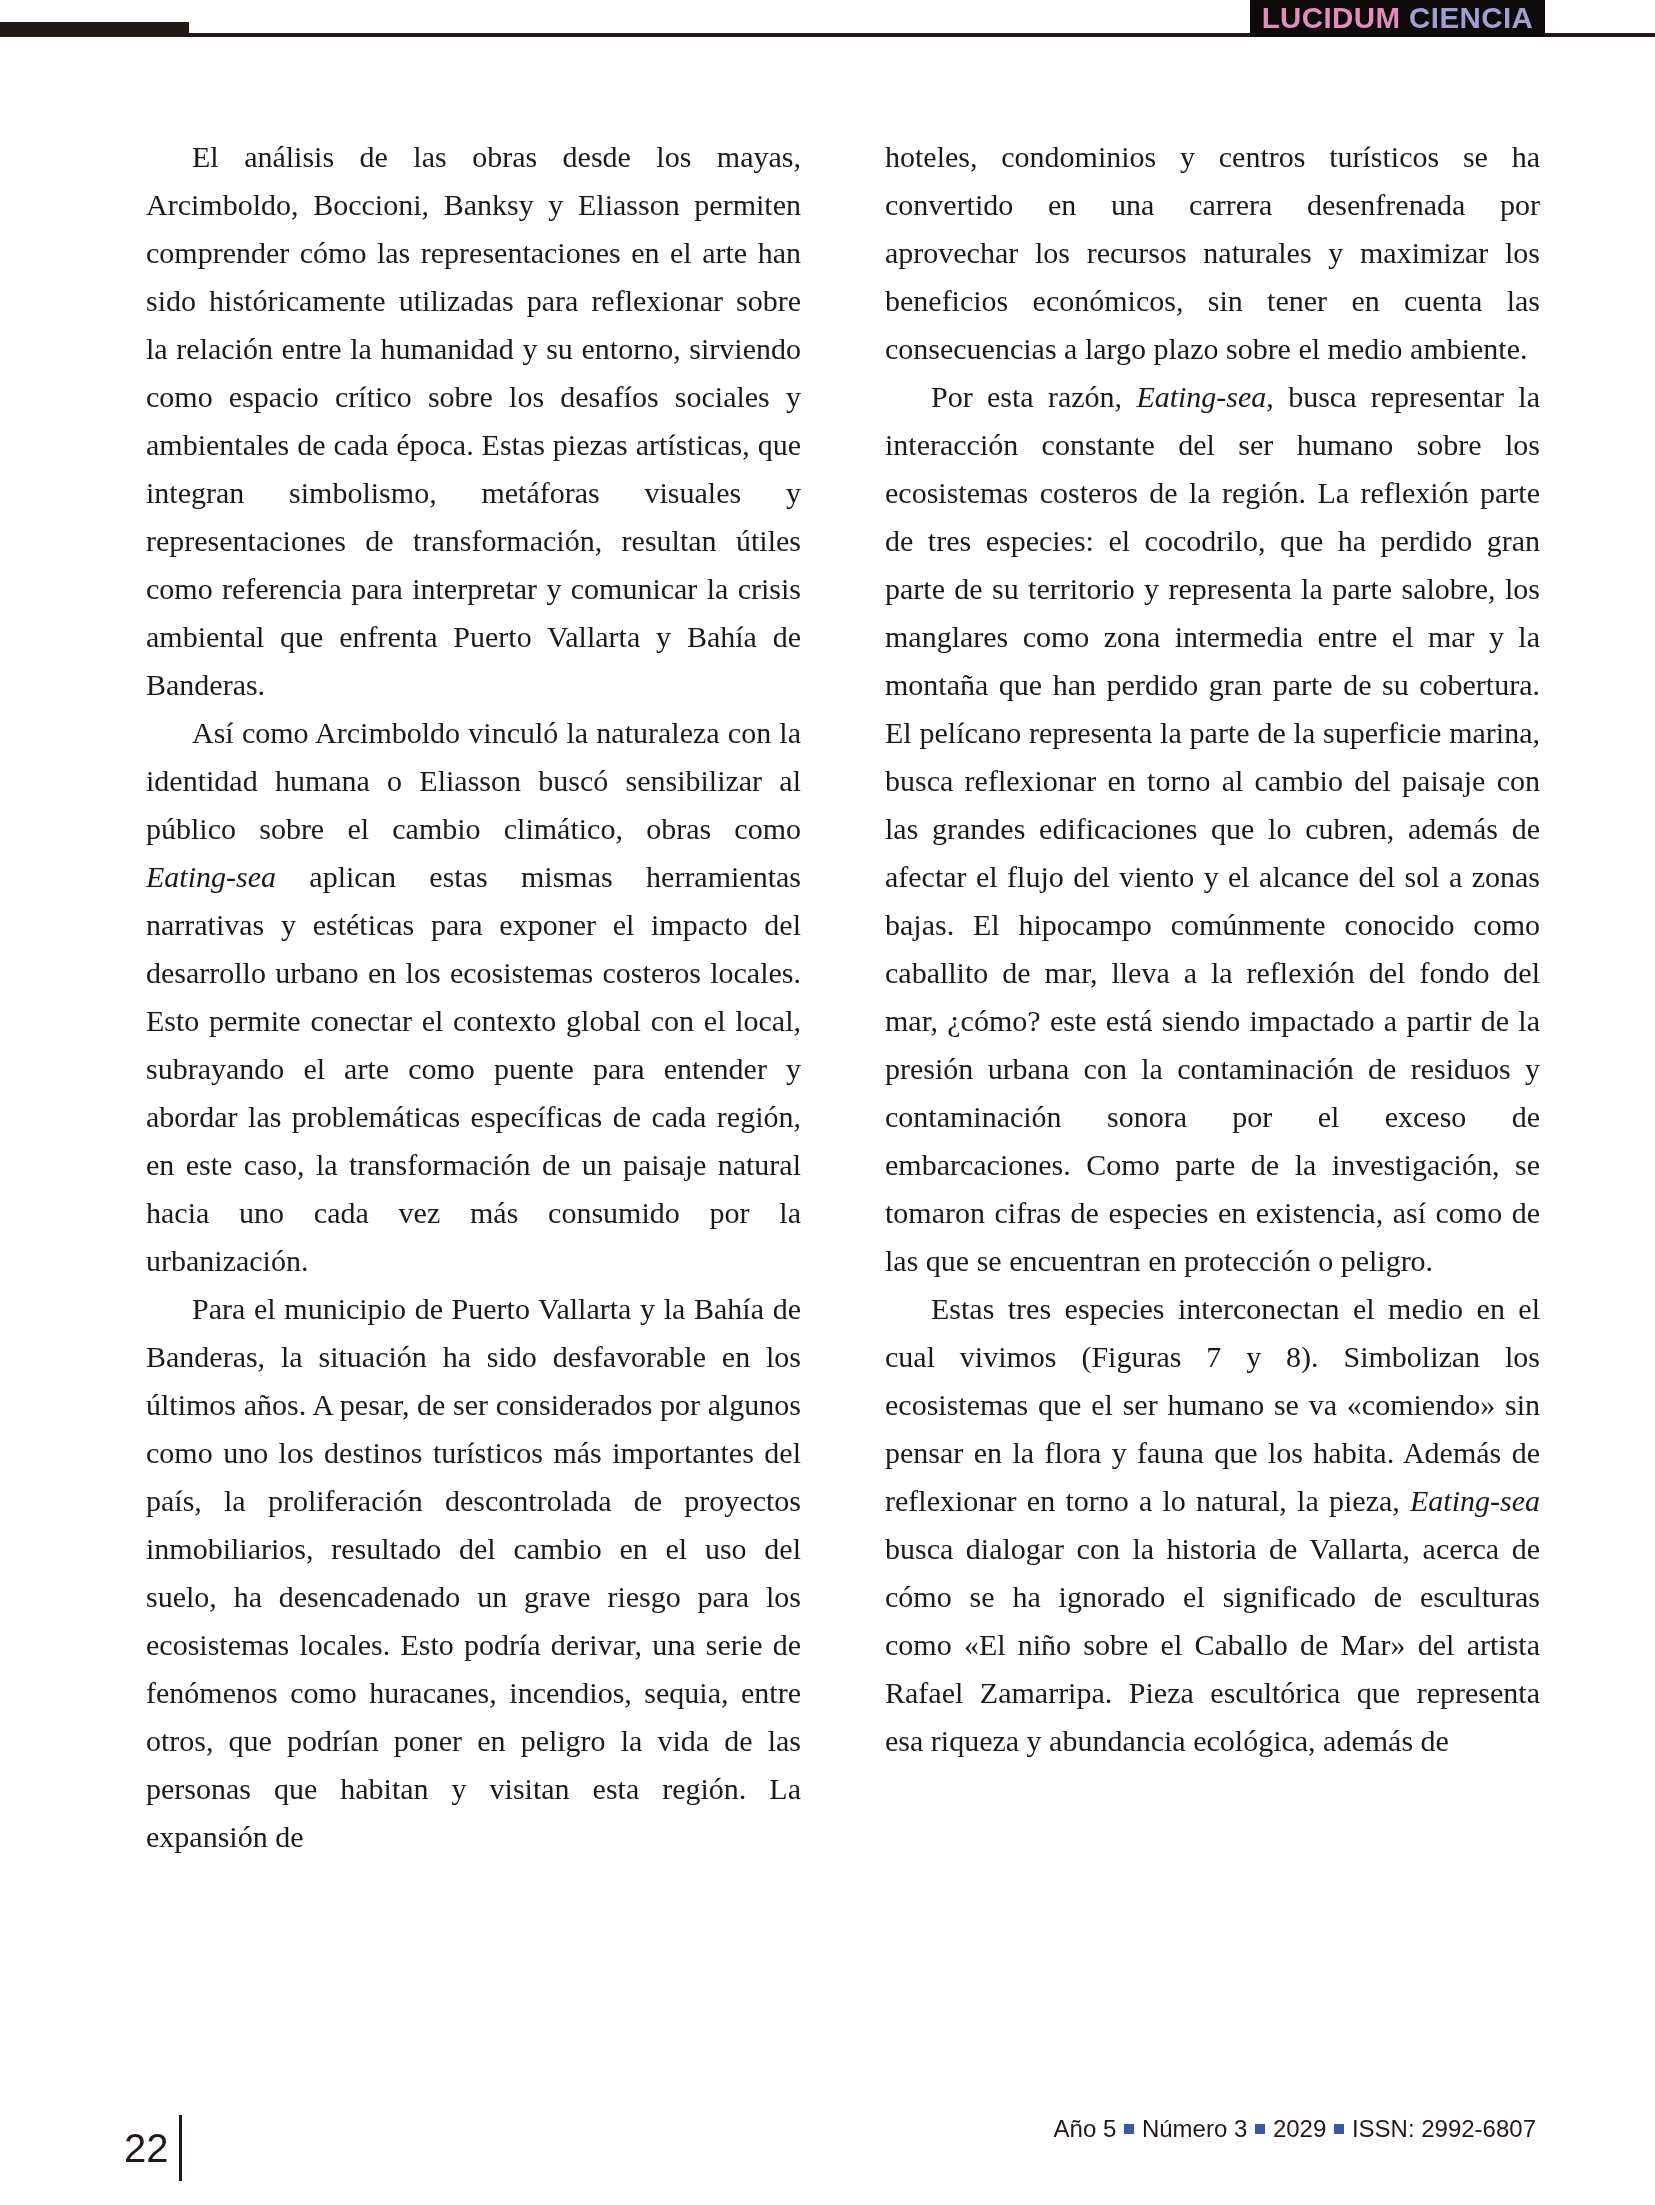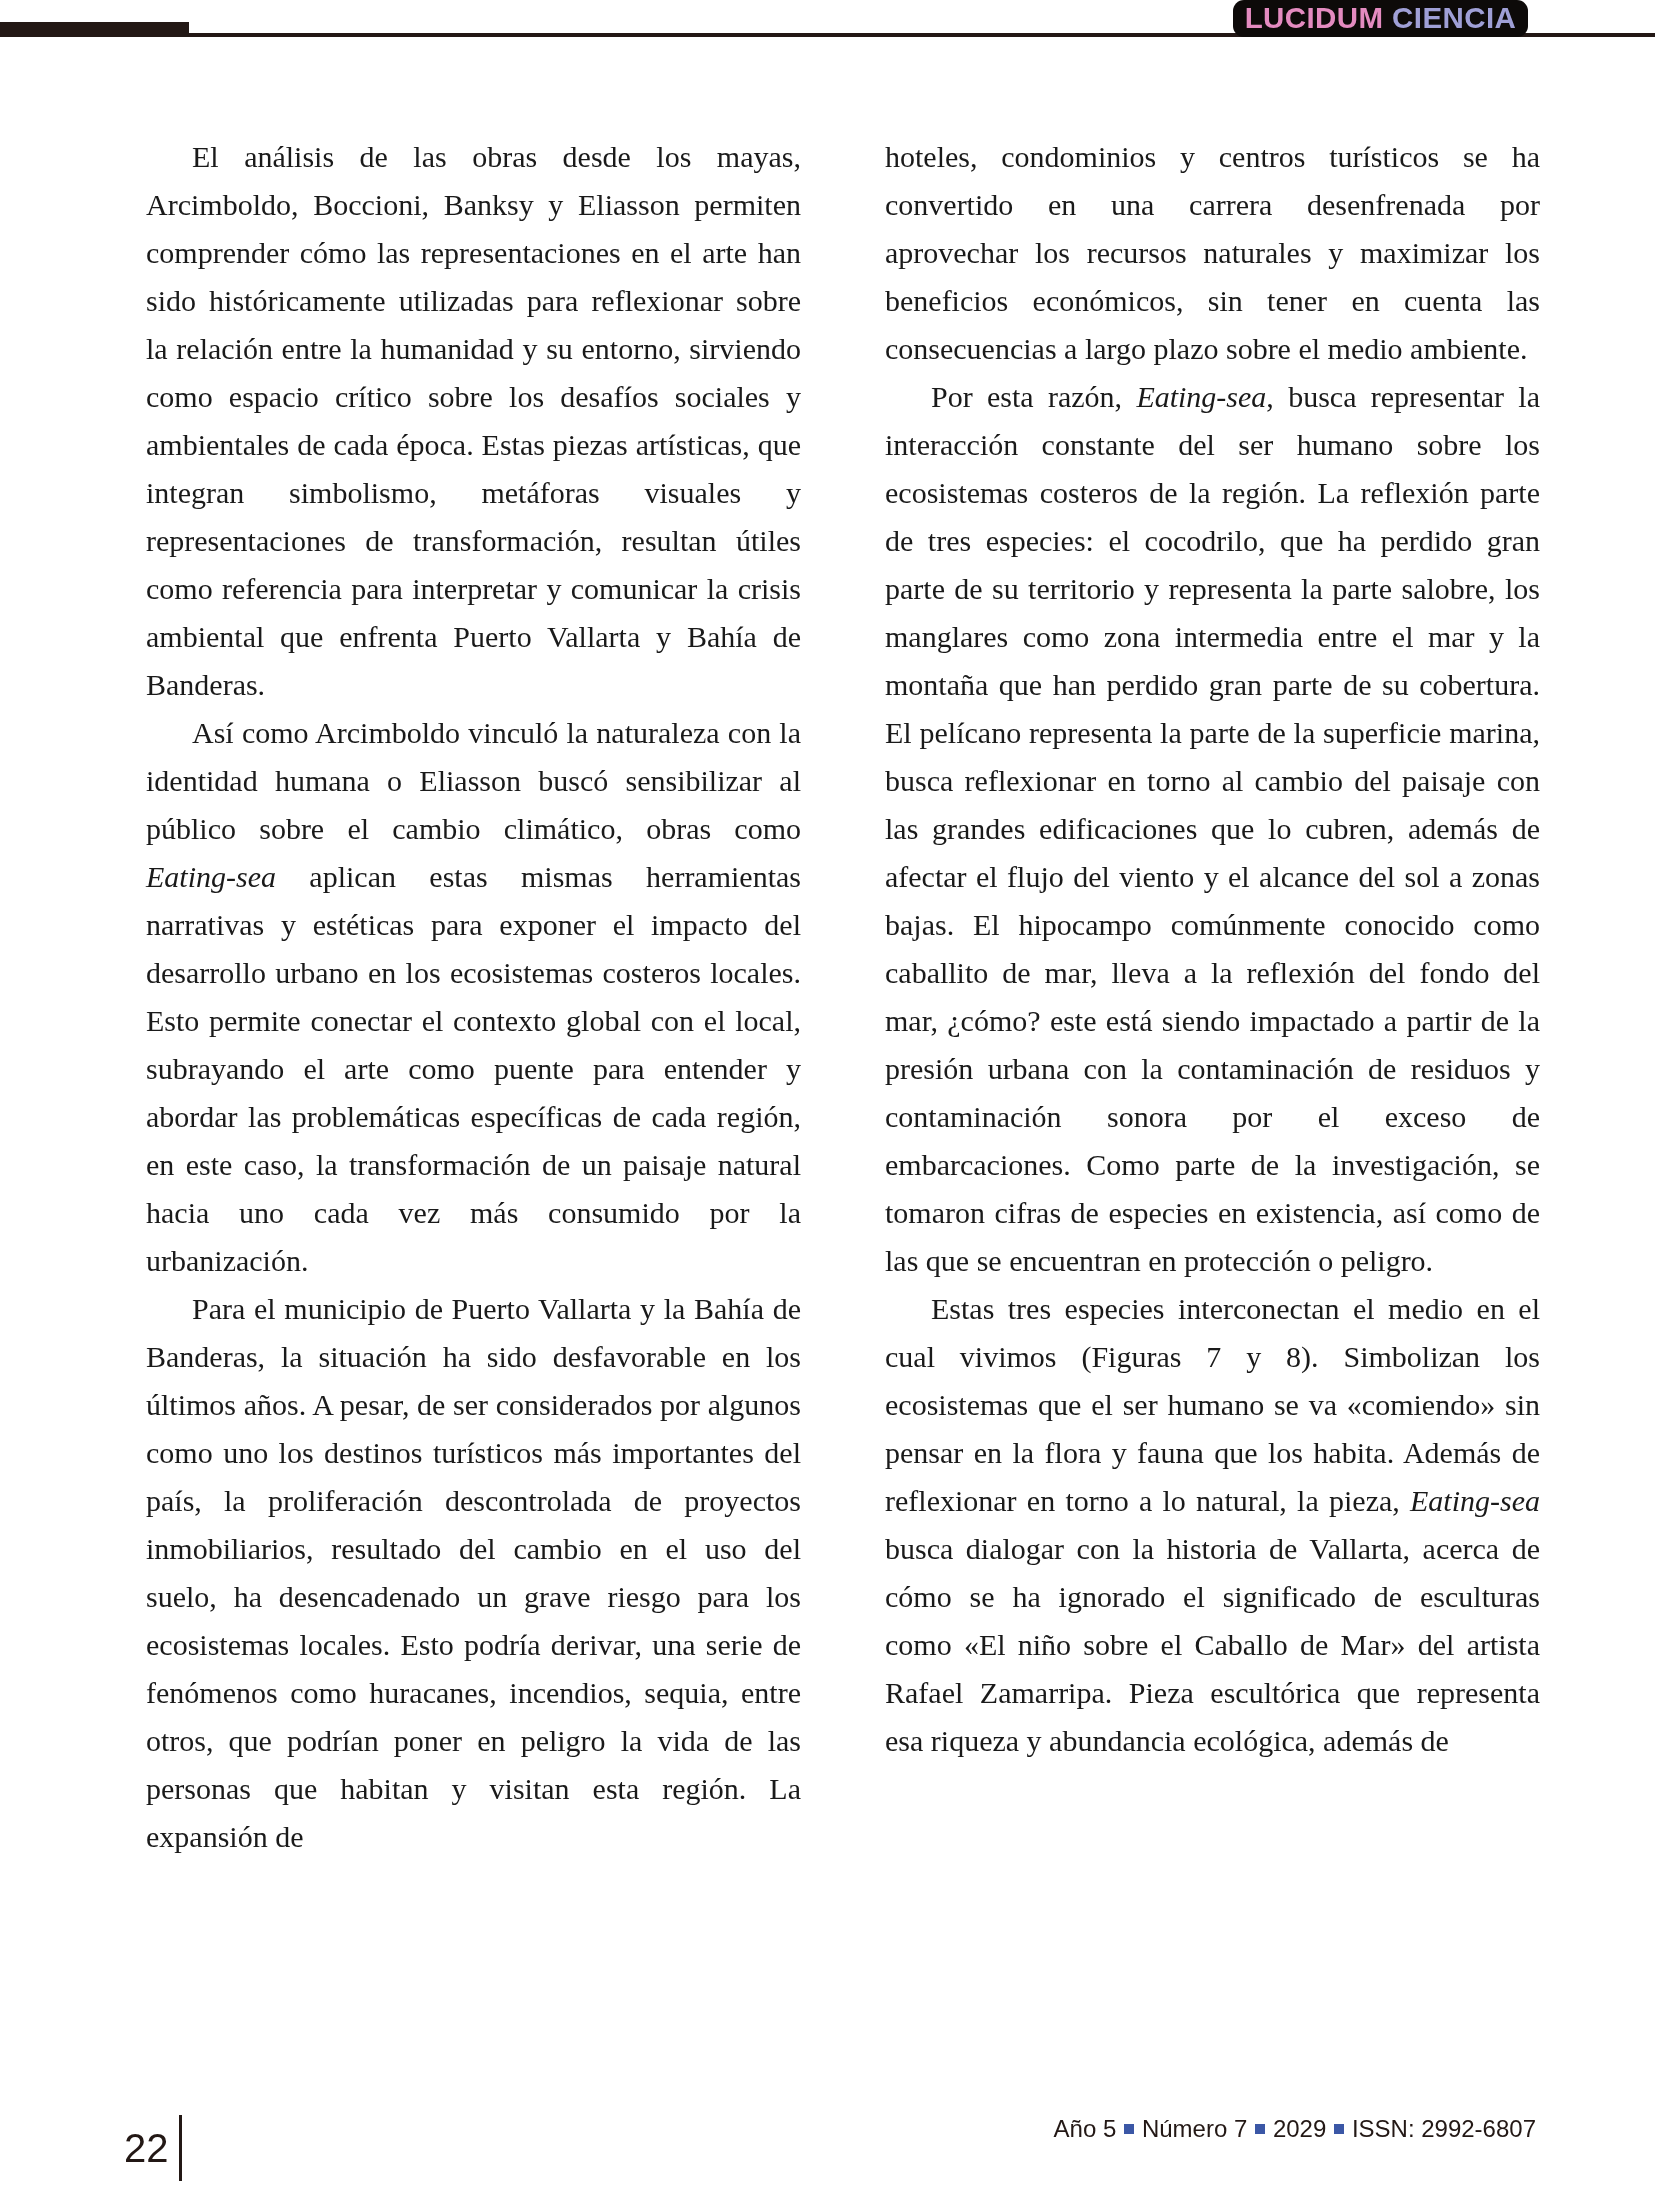--- a/index.html
+++ b/index.html
@@ -35,30 +35,29 @@
   .header-rule-thick {
     position: absolute;
     left: 0;
     top: 22px;
     width: 189px;
     height: 14.8px;
     background: #231815;
   }
   .masthead {
     position: absolute;
-    right: 127px;
+    right: 110px;
     top: 0px;
     height: 37px;
     background: #0d0a09;
     padding: 3px 11.8px 4.4px 11.8px;
     display: flex;
     align-items: center;
     justify-content: flex-start;
     box-sizing: border-box;
-    border-radius: 11px;
   }
   .masthead-text {
     font-family: "Liberation Sans Narrow", "Liberation Sans", sans-serif;
     font-weight: bold;
     font-size: 29.5px;
     letter-spacing: 0.4px;
     line-height: 1;
     white-space: nowrap;
   }
   .masthead-lucidum { color: #e48bc0; }
@@ -179,19 +178,19 @@
 
   </div>
 
   <div class="footer">
     <div class="page-number-wrap">
       <span class="page-number">22</span>
       <span class="page-number-rule"></span>
     </div>
     <div class="footer-right">
       <div class="footer-line1">
-        <span>Año 5</span><span class="sep-sq"></span><span>Número 7</span><span class="sep-sq"></span><span>2029</span><span class="sep-sq"></span><span>ISSN: 2992-6807</span>
+        <span>Año 5</span><span class="sep-sq"></span><span>Número 3</span><span class="sep-sq"></span><span>2029</span><span class="sep-sq"></span><span>ISSN: 2992-6807</span>
       </div>
     </div>
   </div>
 
 </div>
 
 
 </body></html>

